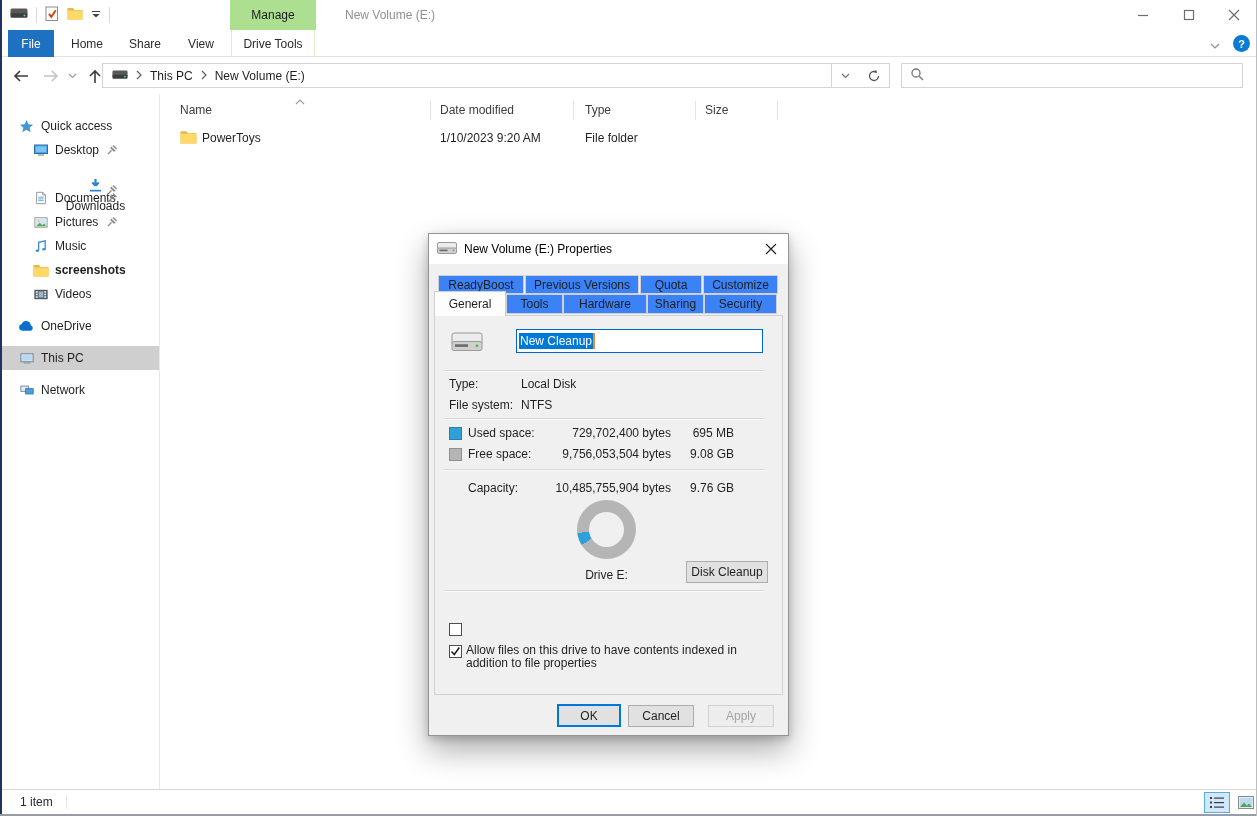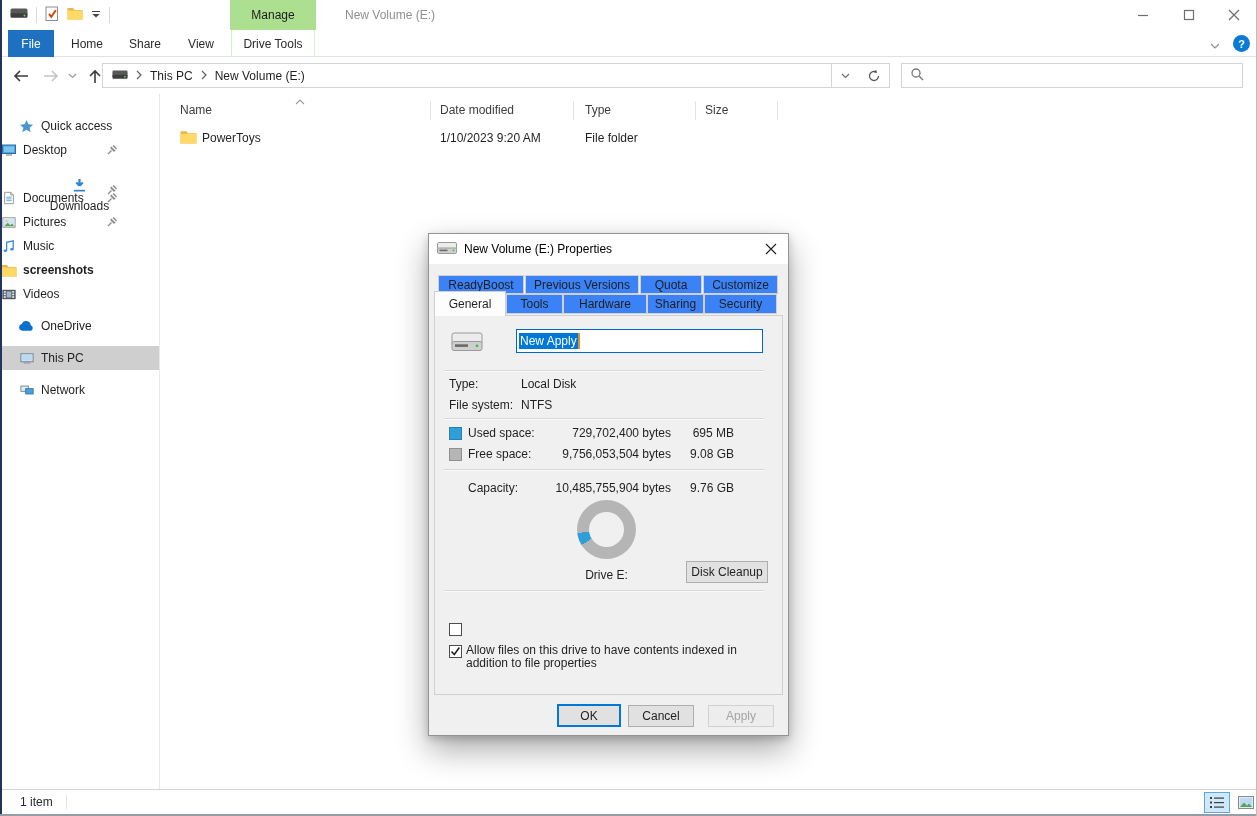--- a/index.html
+++ b/index.html
@@ -40,21 +40,21 @@
                 display:flex; align-items:center; justify-content:center; }
   .search-box { left:901px; top:6px; width:342px; height:25px; border:1px solid #d4d4d4; background:#fff;
                 display:flex; align-items:center; padding:0 8px; gap:8px; }
   .search-box input { border:none; outline:none; flex:1; font:inherit; color:#1f1f1f; }
   .search-box input::placeholder { color:#7c7c7c; opacity:1; }
 
   
   .sidebar { left:0; top:94px; width:160px; height:695px; background:#fff; border-right:1px solid #e8e8e8; }
   .side-item { position:absolute; left:0; width:159px; height:24px; display:flex; align-items:center; gap:6px; }
   .side-item .ic { width:17px; display:flex; justify-content:center; }
-  .side-item.l0 { padding-left:18px; } .side-item.l1 { }
+  .side-item.l0 { padding-left:18px; } .side-item.l1 { padding-left:32px; }
   .side-item.selected { background:#cfcfcf; }
   .pin { position:absolute; left:106px; top:6px; }
 
   
   .col-hdr { position:absolute; top:99px; height:22px; display:flex; align-items:center; color:#3d3d3d; }
   .col-sep { position:absolute; top:101px; width:1px; height:19px; background:#e3e3e3; }
   .sort-ind { position:absolute; left:295px; top:94px; }
   .file-row { position:absolute; left:170px; top:127px; width:620px; height:22px; }
   .file-row > span { position:absolute; top:4px; }
 
@@ -428,21 +428,21 @@
 
     <div class="abs tab-page"></div>
 
     <span class="abs" style="left:22px; top:98px;"><svg width="32" height="20" viewBox="0 0 32 20">
           <rect x="1" y="1" width="30" height="12" rx="2" fill="#ececec" stroke="#9a9a9a"></rect>
           <rect x="1" y="9.5" width="30" height="9" rx="2" fill="#cfcfcf" stroke="#9a9a9a"></rect>
           <rect x="4" y="12.3" width="13" height="2.6" fill="#6a6a6a"></rect>
           <circle cx="26" cy="13.8" r="1.4" fill="#39c239"></circle>
         </svg></span>
     <div class="volume-edit">
-      <span class="vol-sel">New Apply</span>
+      <span class="vol-sel">New Cleanup</span>
       <span class="caret"></span>
     </div>
 
     <div class="hsep" style="top:136px;"></div>
     <span class="lbl" style="left:20px; top:143px;">Type:</span>
     <span class="lbl" style="left:92px; top:143px;">Local Disk</span>
     <span class="lbl" style="left:20px; top:164px;">File system:</span>
     <span class="lbl" style="left:92px; top:164px;">NTFS</span>
     <div class="hsep" style="top:184px;"></div>
 

